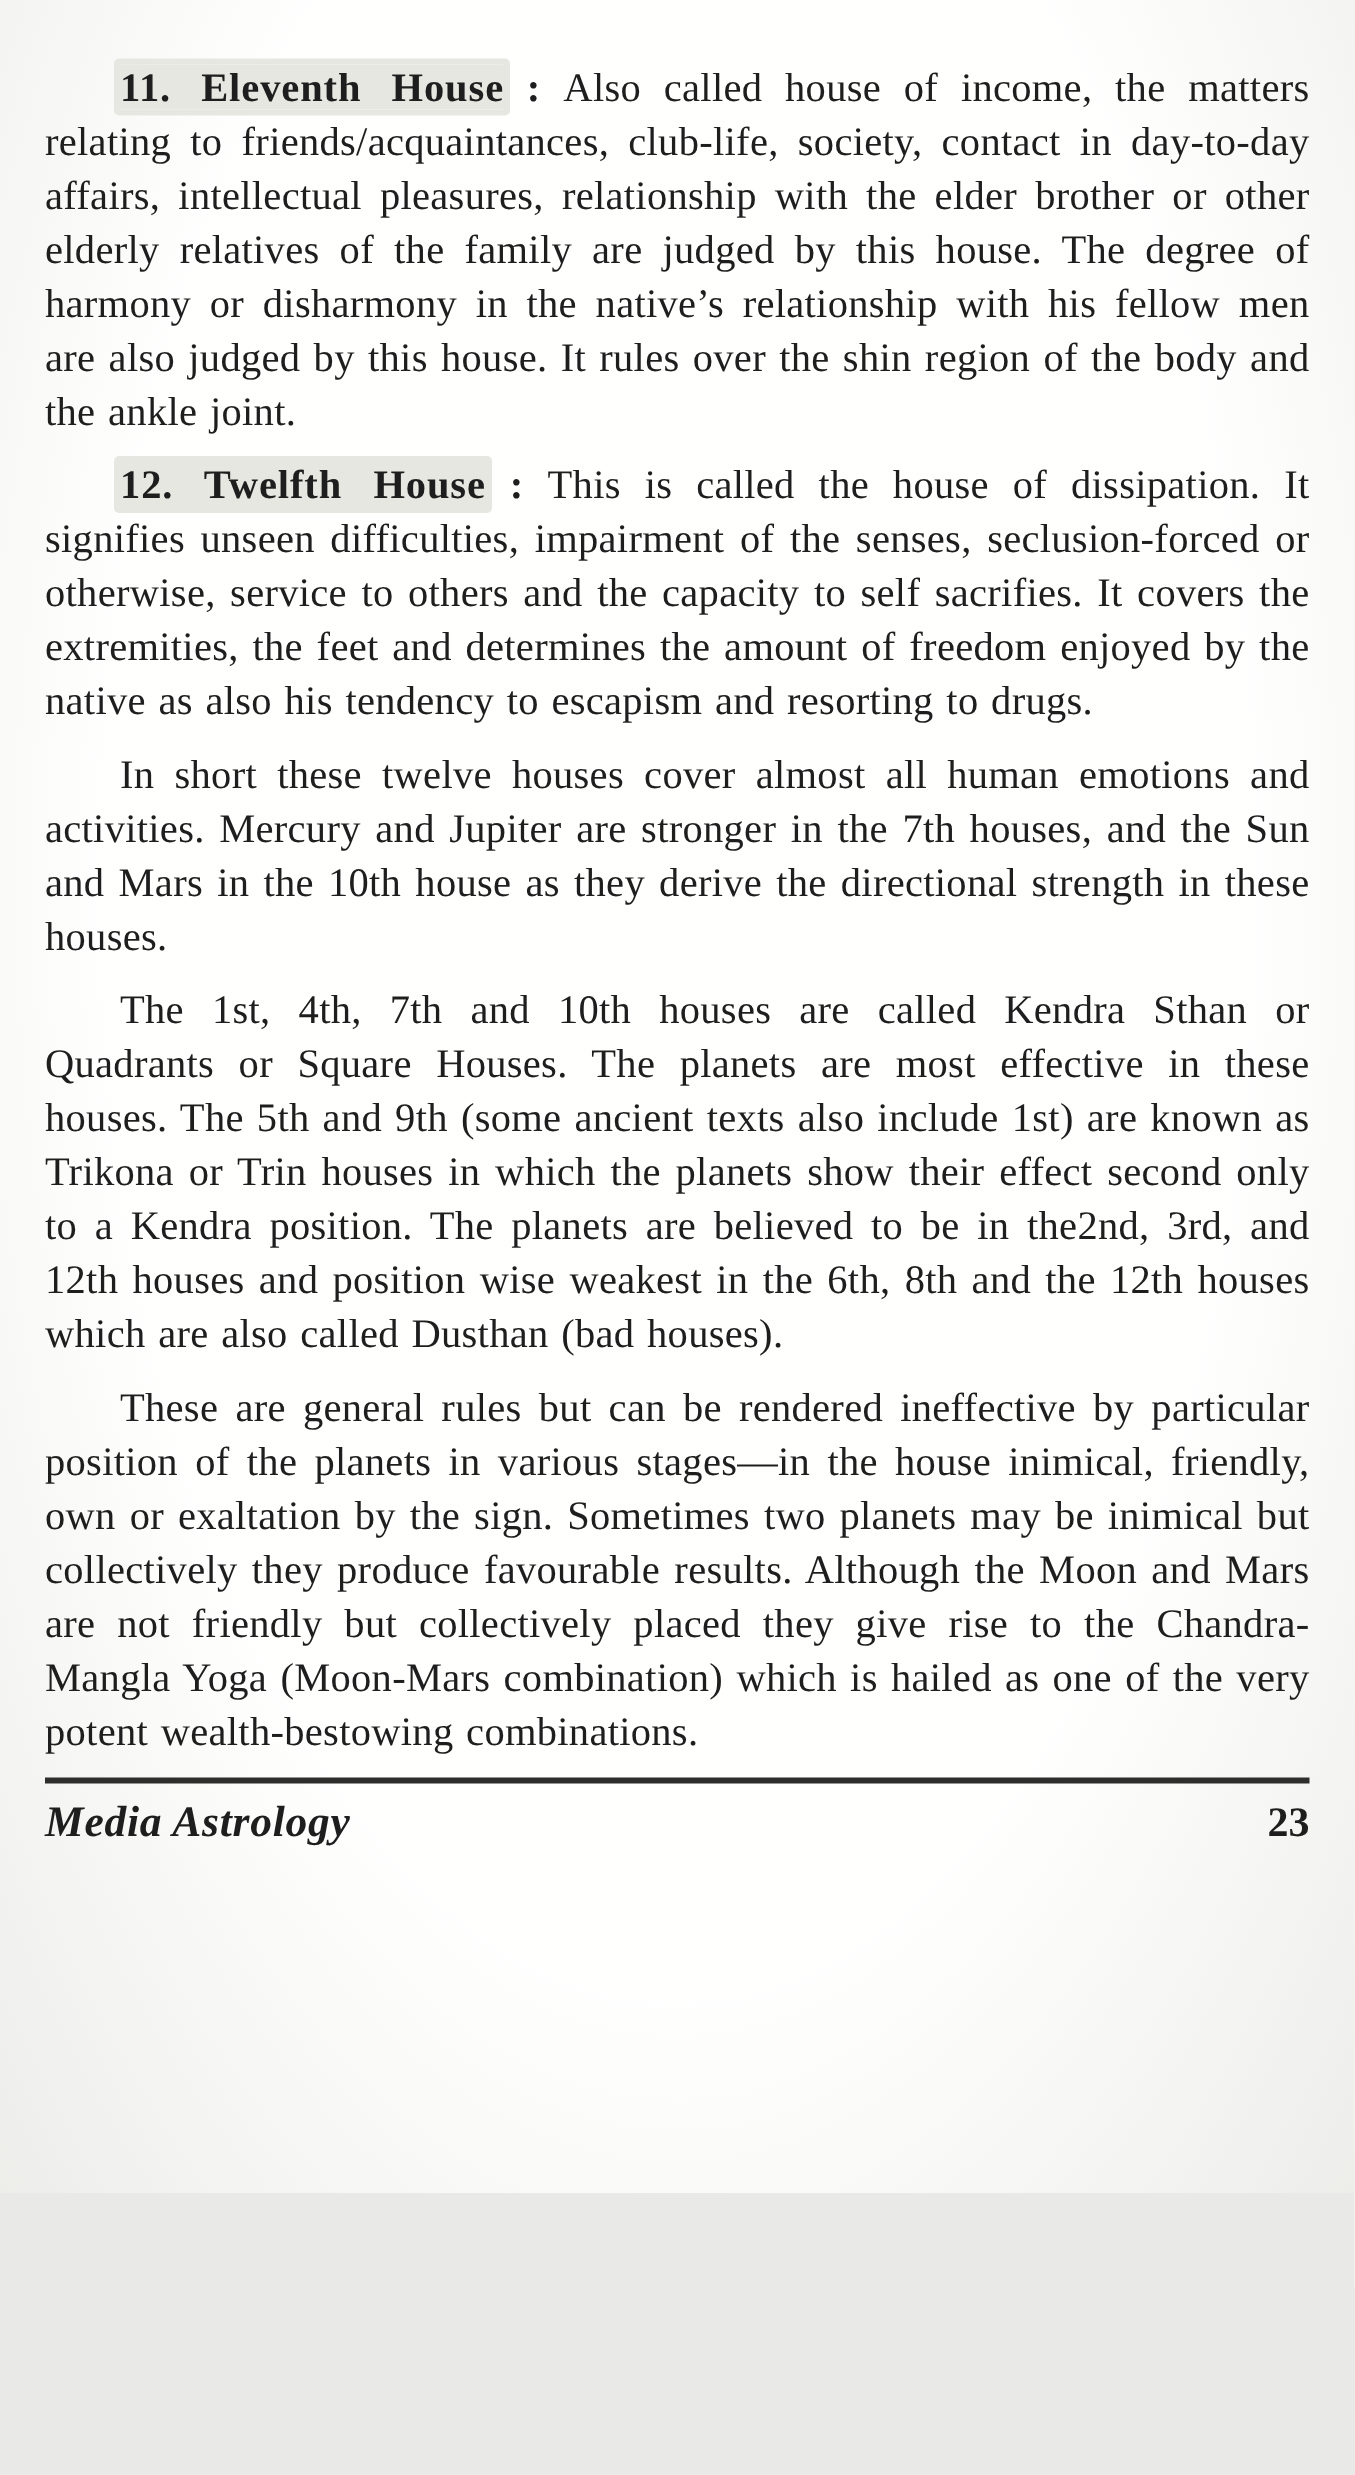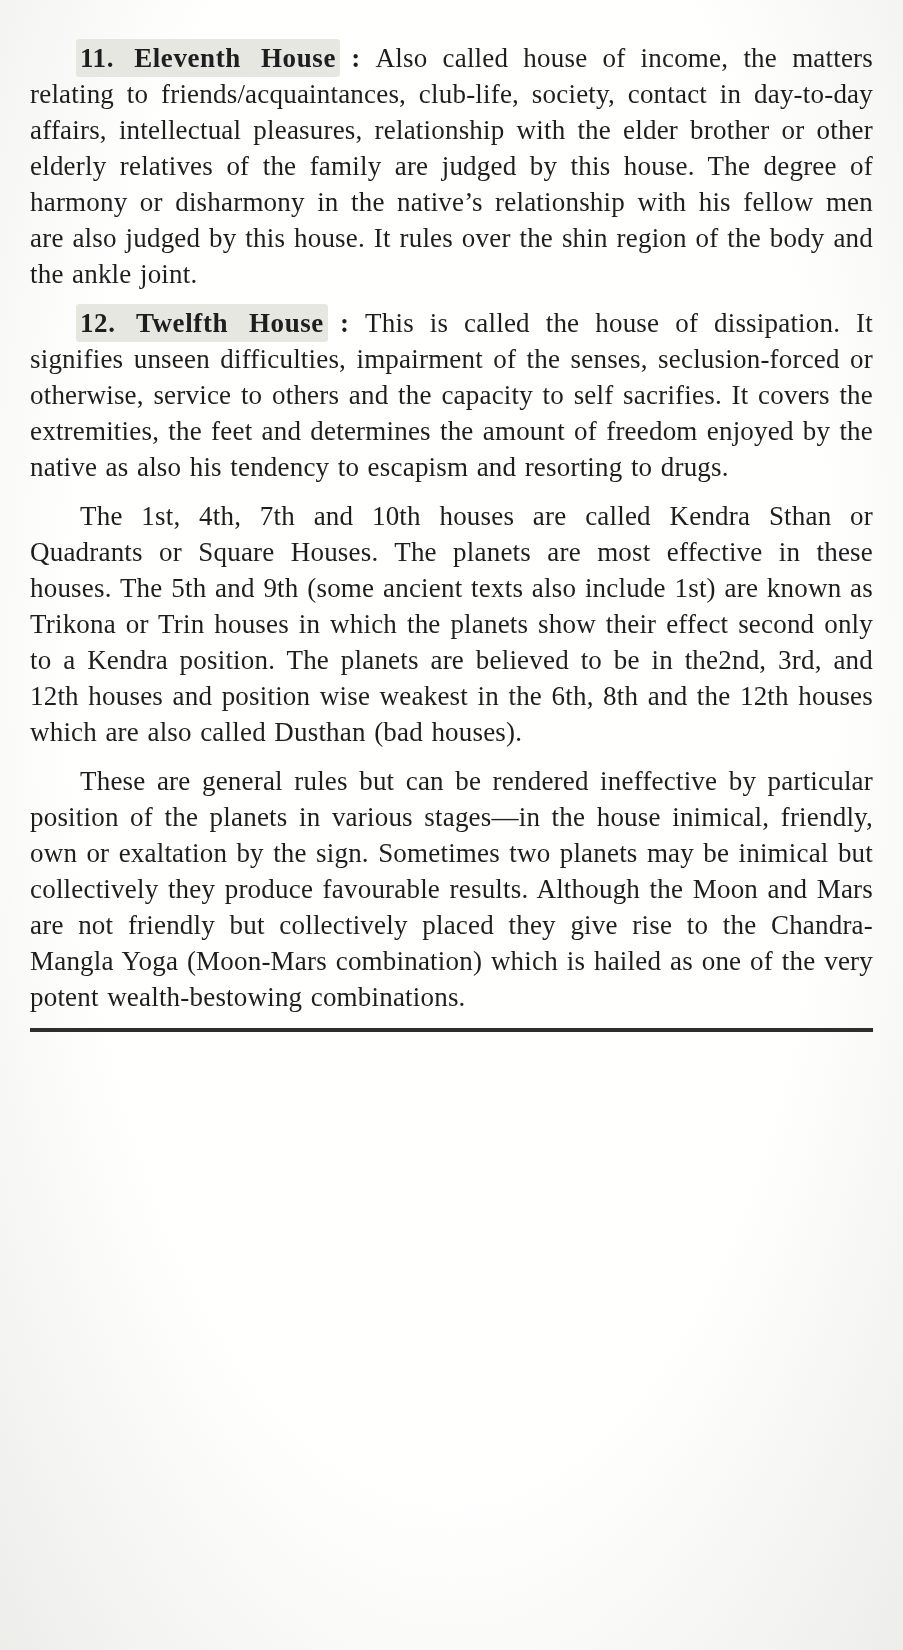--- a/index.html
+++ b/index.html
@@ -6,21 +6,21 @@
     margin: 0;
     padding: 0;
   }
   body {
     font-family: "Liberation Serif", "DejaVu Serif", serif;
     background: #e9e9e7;
   }
   .page {
     position: relative;
     width: 903px;
-    height: 1650px;
+    height: 1462px;
     margin: 0 auto;
     background:
       radial-gradient(ellipse at 50% 40%, rgba(255,255,255,0.9) 60%, rgba(225,225,222,0.55) 100%),
       #fbfbf8;
     color: #1e1e1e;
     overflow: hidden;
     box-sizing: border-box;
     padding: 40px 30px 0 30px;
   }
   .body-text p.para {
@@ -64,19 +64,24 @@
     font-size: 28px;
   }
 </style>
 </head>
 <body>
 
 <div class="page" style="color: rgb(30, 30, 30);">
   <main class="body-text">
       <p class="para"><span class="run-heading" style="background: rgb(231, 231, 226); box-shadow: rgb(231, 231, 226) 0px 0px 0px 4px;">11. Eleventh House</span><span class="run-bold"> : </span><span class="run-normal">Also called house of income, the matters relating to friends/acquaintances, club-life, society, contact in day-to-day affairs, intellectual pleasures, relationship with the elder brother or other elderly relatives of the family are judged by this house. The degree of harmony or disharmony in the native’s relationship with his fellow men are also judged by this house. It rules over the shin region of the body and the ankle joint.</span></p>
       <p class="para"><span class="run-heading" style="background: rgb(231, 231, 226); box-shadow: rgb(231, 231, 226) 0px 0px 0px 4px;">12. Twelfth House</span><span class="run-bold"> : </span><span class="run-normal">This is called the house of dissipation. It signifies unseen difficulties, impairment of the senses, seclusion-forced or otherwise, service to others and the capacity to self sacrifies. It covers the extremities, the feet and determines the amount of freedom enjoyed by the native as also his tendency to escapism and resorting to drugs.</span></p>
+      <p class="para"><span class="run-normal">In short these twelve houses cover almost all human emotions and activities. Mercury and Jupiter are stronger in the 7th houses, and the Sun and Mars in the 10th house as they derive the directional strength in these houses.</span></p>
       <p class="para"><span class="run-normal">The 1st, 4th, 7th and 10th houses are called </span><span class="run-italic">Kendra</span><span class="run-normal"> Sthan or Quadrants or Square Houses. The planets are most effective in these houses. The 5th and 9th (some ancient texts also include 1st) are known as </span><span class="run-italic">Trikona</span><span class="run-normal"> or Trin houses in which the planets show their effect second only to a </span><span class="run-italic">Kendra</span><span class="run-normal"> position. The planets are believed to be in the2nd, 3rd, and 12th houses and position wise weakest in the 6th, 8th and the 12th houses which are also called </span><span class="run-italic">Dusthan</span><span class="run-normal"> (bad houses).</span></p>
       <p class="para"><span class="run-normal">These are general rules but can be rendered ineffective by particular position of the planets in various stages—in the house inimical, friendly, own or exaltation by the sign. Sometimes two planets may be inimical but collectively they produce favourable results. Although the Moon and Mars are not friendly but collectively placed they give rise to the </span><span class="run-italic">Chandra-Mangla Yoga</span><span class="run-normal"> (Moon-Mars combination) which is hailed as one of the very potent wealth-bestowing combinations.</span></p>
     </main>
 
   <hr class="footer-rule" style="border-top-color: rgb(46, 46, 44);">
 
+  <div class="footer-row">
+    <span class="footer-title">Media Astrology</span>
+    <span class="footer-page-number">23</span>
+  </div>
 </div>
 
 </body></html>

